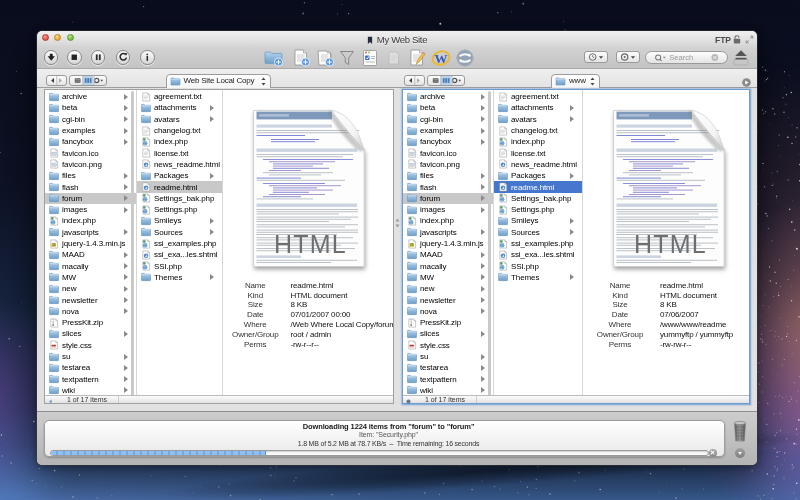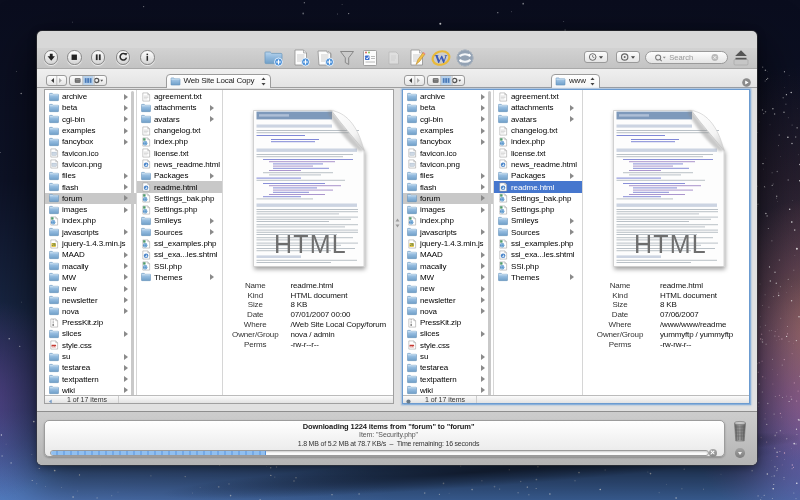--- a/index.html
+++ b/index.html
@@ -665,20 +665,36 @@
 </g>
 <g id="i-css">
 <path d="M2,0.5 L7.5,0.5 L9.5,2.5 L9.5,9.5 L2,9.5 Z" fill="#fff" stroke="#9a9a9a" stroke-width="0.6"></path>
 <path d="M7.5,0.5 L7.5,2.5 L9.5,2.5" fill="#e8e8e8" stroke="#9a9a9a" stroke-width="0.5"></path>
 <rect x="2.8" y="4.6" width="5" height="2.8" rx="0.5" fill="#c43b33"></rect>
 <text x="5.3" y="6.9" font-size="2.6" font-family="Liberation Sans" fill="#fff" text-anchor="middle" font-weight="bold">CSS</text>
 </g>
 </defs>
 </svg>
 <div class="win">
+  <div class="tbar">
+    <div class="tl r"></div>
+        <div class="tl y"></div>
+        <div class="tl g"></div>
+    <div class="title"><svg class="ticon" viewBox="0 0 7 10">
+            <path d="M1,0.5 L6,0.5 L6,9 L3.5,6.8 L1,9 Z" fill="#262c40"></path>
+          </svg>My Web Site</div>
+    <div class="ftp">FTP</div>
+    <svg class="lock" viewBox="0 0 8 9">
+          <rect x="0.8" y="3.8" width="6.4" height="4.6" rx="0.8" fill="#6a6a6a"></rect>
+          <path d="M2,3.8 L2,2.4 Q2,0.8 4,0.8 Q6,0.8 6,2.4 L6,2.8" fill="none" stroke="#6a6a6a" stroke-width="1.1"></path>
+        </svg>
+    <svg class="fullscr" viewBox="0 0 9 9">
+          <path d="M5.4,1.2 L7.8,1.2 L7.8,3.6 M7.8,1.2 L5.2,3.8 M3.6,7.8 L1.2,7.8 L1.2,5.4 M1.2,7.8 L3.8,5.2" stroke="#8a8a8a" stroke-width="0.9" fill="none"></path>
+        </svg>
+  </div>
   <div class="toolbar">
     <div class="cbtn" style="left:6.5px">
           <svg viewBox="0 0 14 14">
             <path d="M7,11 L2.9,5.9 L5.4,5.9 L5.4,3 L8.6,3 L8.6,5.9 L11.1,5.9 Z" fill="#222"></path>
           </svg>
         </div>
     <div class="cbtn" style="left:30px">
           <svg viewBox="0 0 14 14">
             <rect x="4" y="4" width="6" height="6" fill="#222"></rect>
           </svg>
@@ -1221,22 +1237,22 @@
               <rect x="13.5" y="157" width="74.5" height="1" fill="#8e99a4" opacity="0.6"></rect>
 <text x="67.5" y="147.6" font-family="Liberation Sans, sans-serif" font-size="25" fill="#6e6e6e" text-anchor="middle" letter-spacing="1.2">HTML</text>
 <path d="M88.5,5.5 C99,20 111,33 121.5,45.5 L116.5,46.5 C104,37 92,21 84.5,7 Z" fill="#8a8a8a" opacity="0.45" filter="url(#fsh)"></path>
 <path d="M88.5,5.5 C102,7.5 114.5,19 121,45.5 C111,33 99,20 88.5,5.5 Z" fill="url(#foldg)" stroke="#c6c6c6" stroke-width="0.6"></path>
 </svg>
 <div class="meta" style="left:0;right:0">
               <div class="mrow" style="top:191.3px;"><span class="mlab" style="width:64.5px">Name</span><span class="mval">readme.html</span></div>
               <div class="mrow" style="top:201.1px;"><span class="mlab" style="width:64.5px">Kind</span><span class="mval">HTML document</span></div>
               <div class="mrow" style="top:210.9px;"><span class="mlab" style="width:64.5px">Size</span><span class="mval">8 KB</span></div>
               <div class="mrow" style="top:220.7px;"><span class="mlab" style="width:64.5px">Date</span><span class="mval">07/01/2007 00:00</span></div>
-              <div class="mrow" style="top:230.5px;"><span class="mlab" style="width:64.5px">Where</span><span class="mval">/Web Site Local Copy/forum</span></div>
-              <div class="mrow" style="top:240.3px;"><span class="mlab" style="width:64.5px">Owner/Group</span><span class="mval">nova / admin</span></div>
+              <div class="mrow" style="top:230.5px;"><span class="mlab" style="width:64.5px">Where</span><span class="mval">/Web Where Local Copy/forum</span></div>
+              <div class="mrow" style="top:240.3px;"><span class="mlab" style="width:64.5px">Owner/Group</span><span class="mval">root / admin</span></div>
               <div class="mrow" style="top:250.1px;"><span class="mlab" style="width:64.5px">Perms</span><span class="mval">-rw-r--r--</span></div>
             </div>
 </div>
 <div class="pstat">
             <span class="psicon"><svg viewBox="0 0 6 6" width="5" height="5">
                 <path d="M4.5,0.5 L1,3 L4.5,5.5 Z" fill="#7a9ec8"></path>
               </svg></span>
             <span class="pstxt">1 of 17 items</span>
             <span class="psdiv"></span>
           </div>

